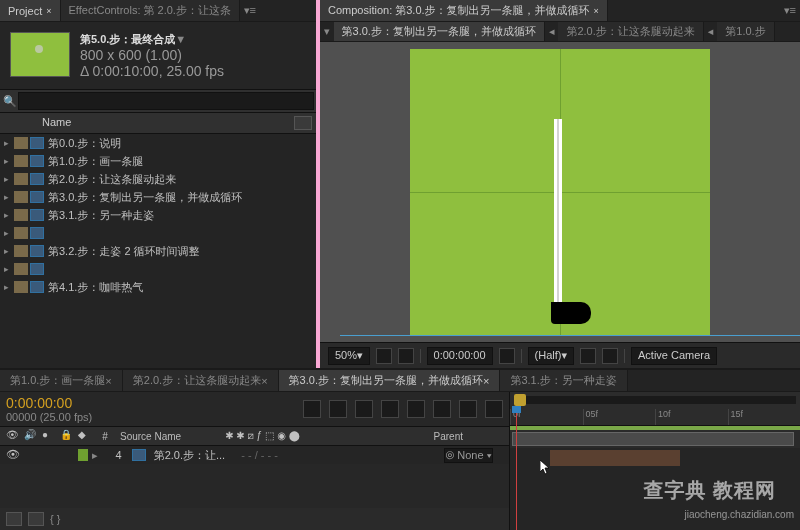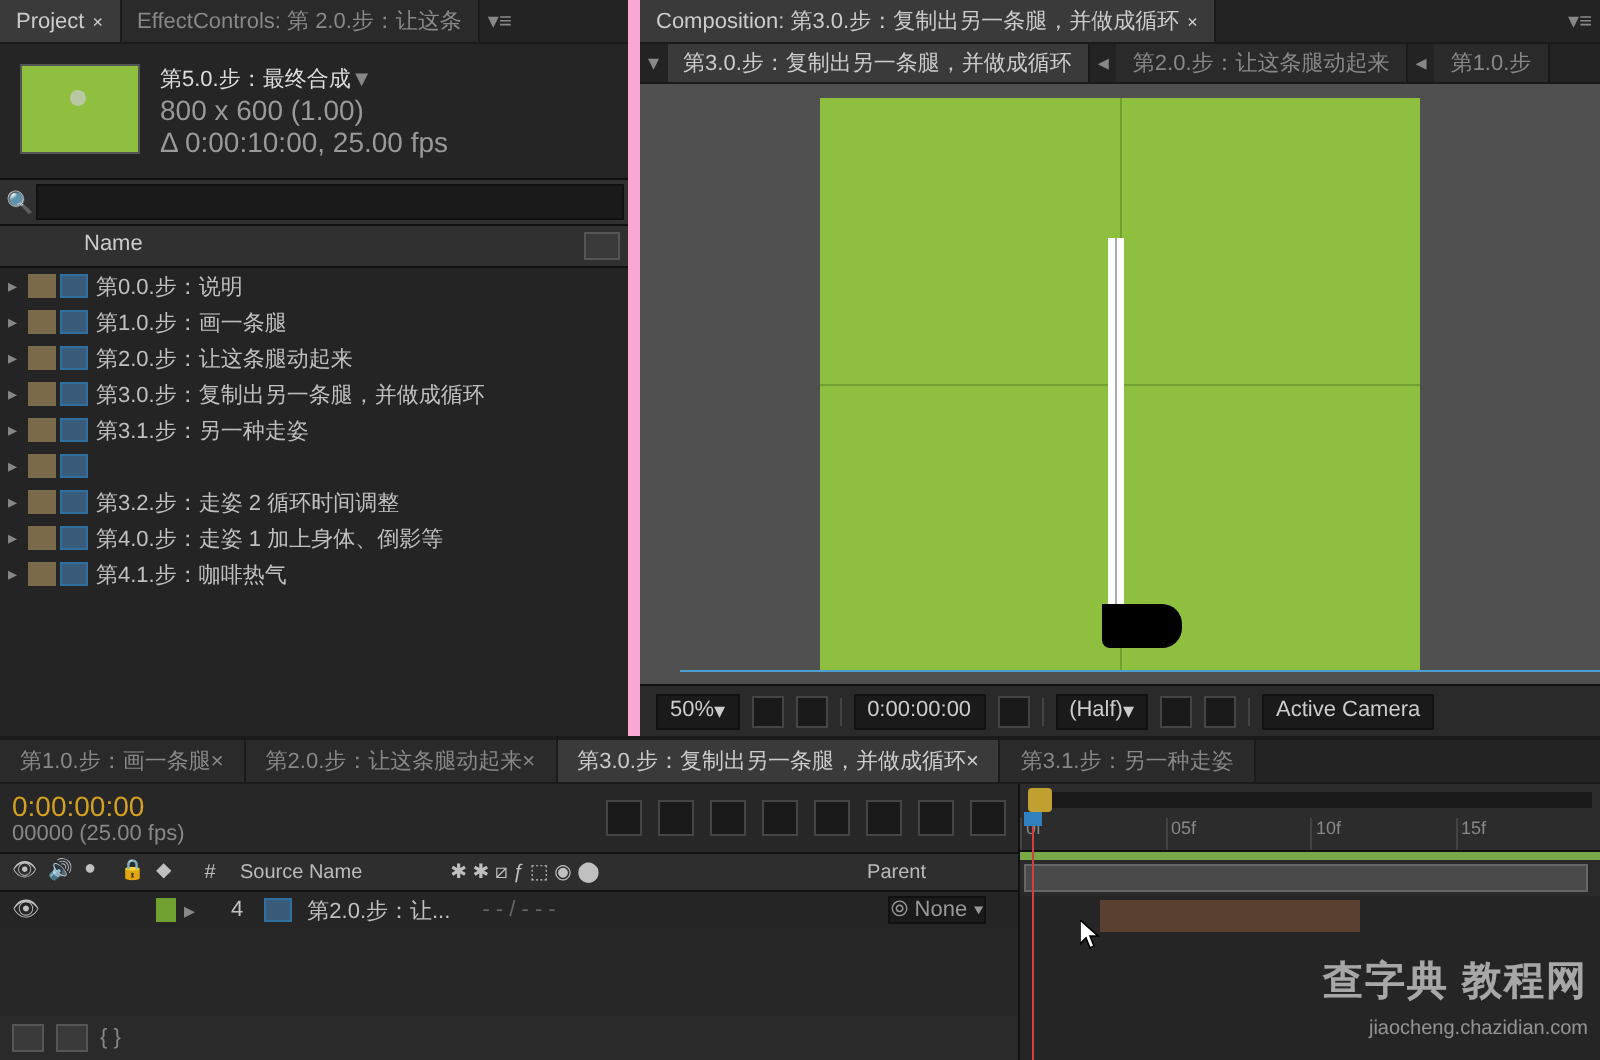--- a/index.html
+++ b/index.html
@@ -1,29 +1,29 @@
 <!DOCTYPE html>
 <html><head>
 <meta charset="utf-8">
 <style>
 * { margin: 0; padding: 0; box-sizing: border-box; font-family: "Microsoft YaHei", "SimSun", sans-serif; }
 body { background: #282828; color: #c0c0c0; font-size: 11px; width: 800px; height: 530px; overflow: hidden; position: relative; }
 .main-container { display: flex; flex-direction: column; height: 100%; }
 .top-section { display: flex; height: 384px; }
-.project-panel { width: 320px; display: flex; flex-direction: column; border-right: 6px solid #f9a8d4; }
+.project-panel { width: 320px; display: flex; flex-direction: column; border-right: 4px solid #f9a8d4; }
 .comp-panel { flex: 1; display: flex; flex-direction: column; }
 .panel-tabs { display: flex; background: #232323; border-bottom: 1px solid #1a1a1a; height: 22px; align-items: center; }
 .tab { padding: 3px 8px; background: #3a3a3a; color: #ccc; border-right: 1px solid #1a1a1a; height: 100%; display: flex; align-items: center; cursor: pointer; white-space: nowrap; }
 .tab.inactive { background: #2a2a2a; color: #888; }
 .tab-close { margin-left: 4px; font-size: 9px; }
 .tab-menu { color: #888; padding: 0 4px; cursor: pointer; }
 .comp-header { padding: 10px; display: flex; gap: 10px; background: #252525; }
 .thumb { width: 60px; height: 45px; background: #8fbf3e; border: 1px solid #555; position: relative; }
 .thumb-leaf { position: absolute; top: 12px; left: 24px; width: 8px; height: 8px; background: #ccc; border-radius: 50%; opacity: 0.7; }
-.comp-info-title { font-weight: normal; color: #ddd; }
+.comp-info-title { font-weight: bold; color: #ddd; }
 .comp-info-arrow { color: #888; }
 .comp-info-dims, .comp-info-time { color: #999; font-size: 14px; }
 .search-row { display: flex; align-items: center; background: #303030; border-top: 1px solid #111; border-bottom: 1px solid #111; padding: 2px; }
 .search-input { flex: 1; background: #1a1a1a; border: 1px solid #111; color: #ccc; padding: 2px 4px; height: 18px; }
 .search-icon { width: 16px; text-align: center; color: #999; }
 .name-header { display: flex; align-items: flex-start; background: #303030; padding: 3px 4px; border-bottom: 1px solid #111; }
 .name-header-label { margin-left: 24px; color: #ccc; }
 .name-header-icon { margin-left: auto; width: 18px; height: 14px; background: #3a3a3a; border: 1px solid #555; }
 .item-list { flex: 1; overflow: hidden; background: #242424; }
 .item-row { display: flex; align-items: center; padding: 2px 4px; height: 18px; cursor: pointer; }
@@ -74,21 +74,21 @@
 .ruler-knob { position: absolute; top: 2px; left: 4px; width: 12px; height: 12px; background: #c0a030; border-radius: 2px; }
 .ruler-ticks { position: absolute; bottom: 0; left: 0; right: 0; height: 16px; display: flex; }
 .tick { flex: 1; color: #888; font-size: 9px; padding-left: 2px; border-left: 1px solid #444; }
 .tl-workarea { position: absolute; top: 34px; left: 0; right: 0; height: 4px; background: #7aa848; }
 .tl-track { position: absolute; top: 38px; left: 0; right: 0; height: 18px; background: #2a2a2a; }
 .tl-bar { position: absolute; top: 40px; left: 2px; right: 6px; height: 14px; background: #4a4a4a; border: 1px solid #666; }
 .tl-expand { position: absolute; top: 58px; left: 40px; width: 130px; height: 16px; background: #5a4030; }
 .playhead { position: absolute; top: 18px; left: 6px; width: 1px; bottom: 0; background: #d04040; }
 .playhead::before { content: ""; position: absolute; top: -4px; left: -4px; width: 9px; height: 7px; background: #3080c0; }
 .cursor-arrow { position: absolute; top: 460px; left: 540px; width: 12px; height: 16px; z-index: 100; }
-.watermark1 { position: absolute; right: 6px; bottom: 26px; color: rgba(255,255,255,0.6); font-size: 20px; font-weight: bold; background: none; z-index: 200; letter-spacing: 1px; }
+.watermark1 { position: absolute; right: 24px; bottom: 26px; color: rgba(255,255,255,0.6); font-size: 20px; font-weight: bold; background: none; z-index: 200; letter-spacing: 1px; }
 .watermark2 { position: absolute; right: 6px; bottom: 10px; color: rgba(255,255,255,0.5); font-size: 10px; z-index: 200; }
 </style>
 </head>
 <body>
 
 <div class="main-container">
   <div class="top-section">
     <div class="project-panel">
       <div class="panel-tabs">
         <div class="tab">
@@ -158,21 +158,20 @@
         <div class="item-row">
             <span class="item-arrow">▸</span>
             <div class="item-icon-folder"></div>
             <div class="item-icon-comp"></div>
             <span>第3.2.步：走姿 2 循环时间调整</span>
           </div>
         <div class="item-row">
             <span class="item-arrow">▸</span>
             <div class="item-icon-folder"></div>
             <div class="item-icon-comp"></div>
-            <span>第4.0.步：走姿 1 加上身体、倒影等</span>
           </div>
         <div class="item-row">
             <span class="item-arrow">▸</span>
             <div class="item-icon-folder"></div>
             <div class="item-icon-comp"></div>
             <span>第4.1.步：咖啡热气</span>
           </div>
       </div>
     </div>
 

